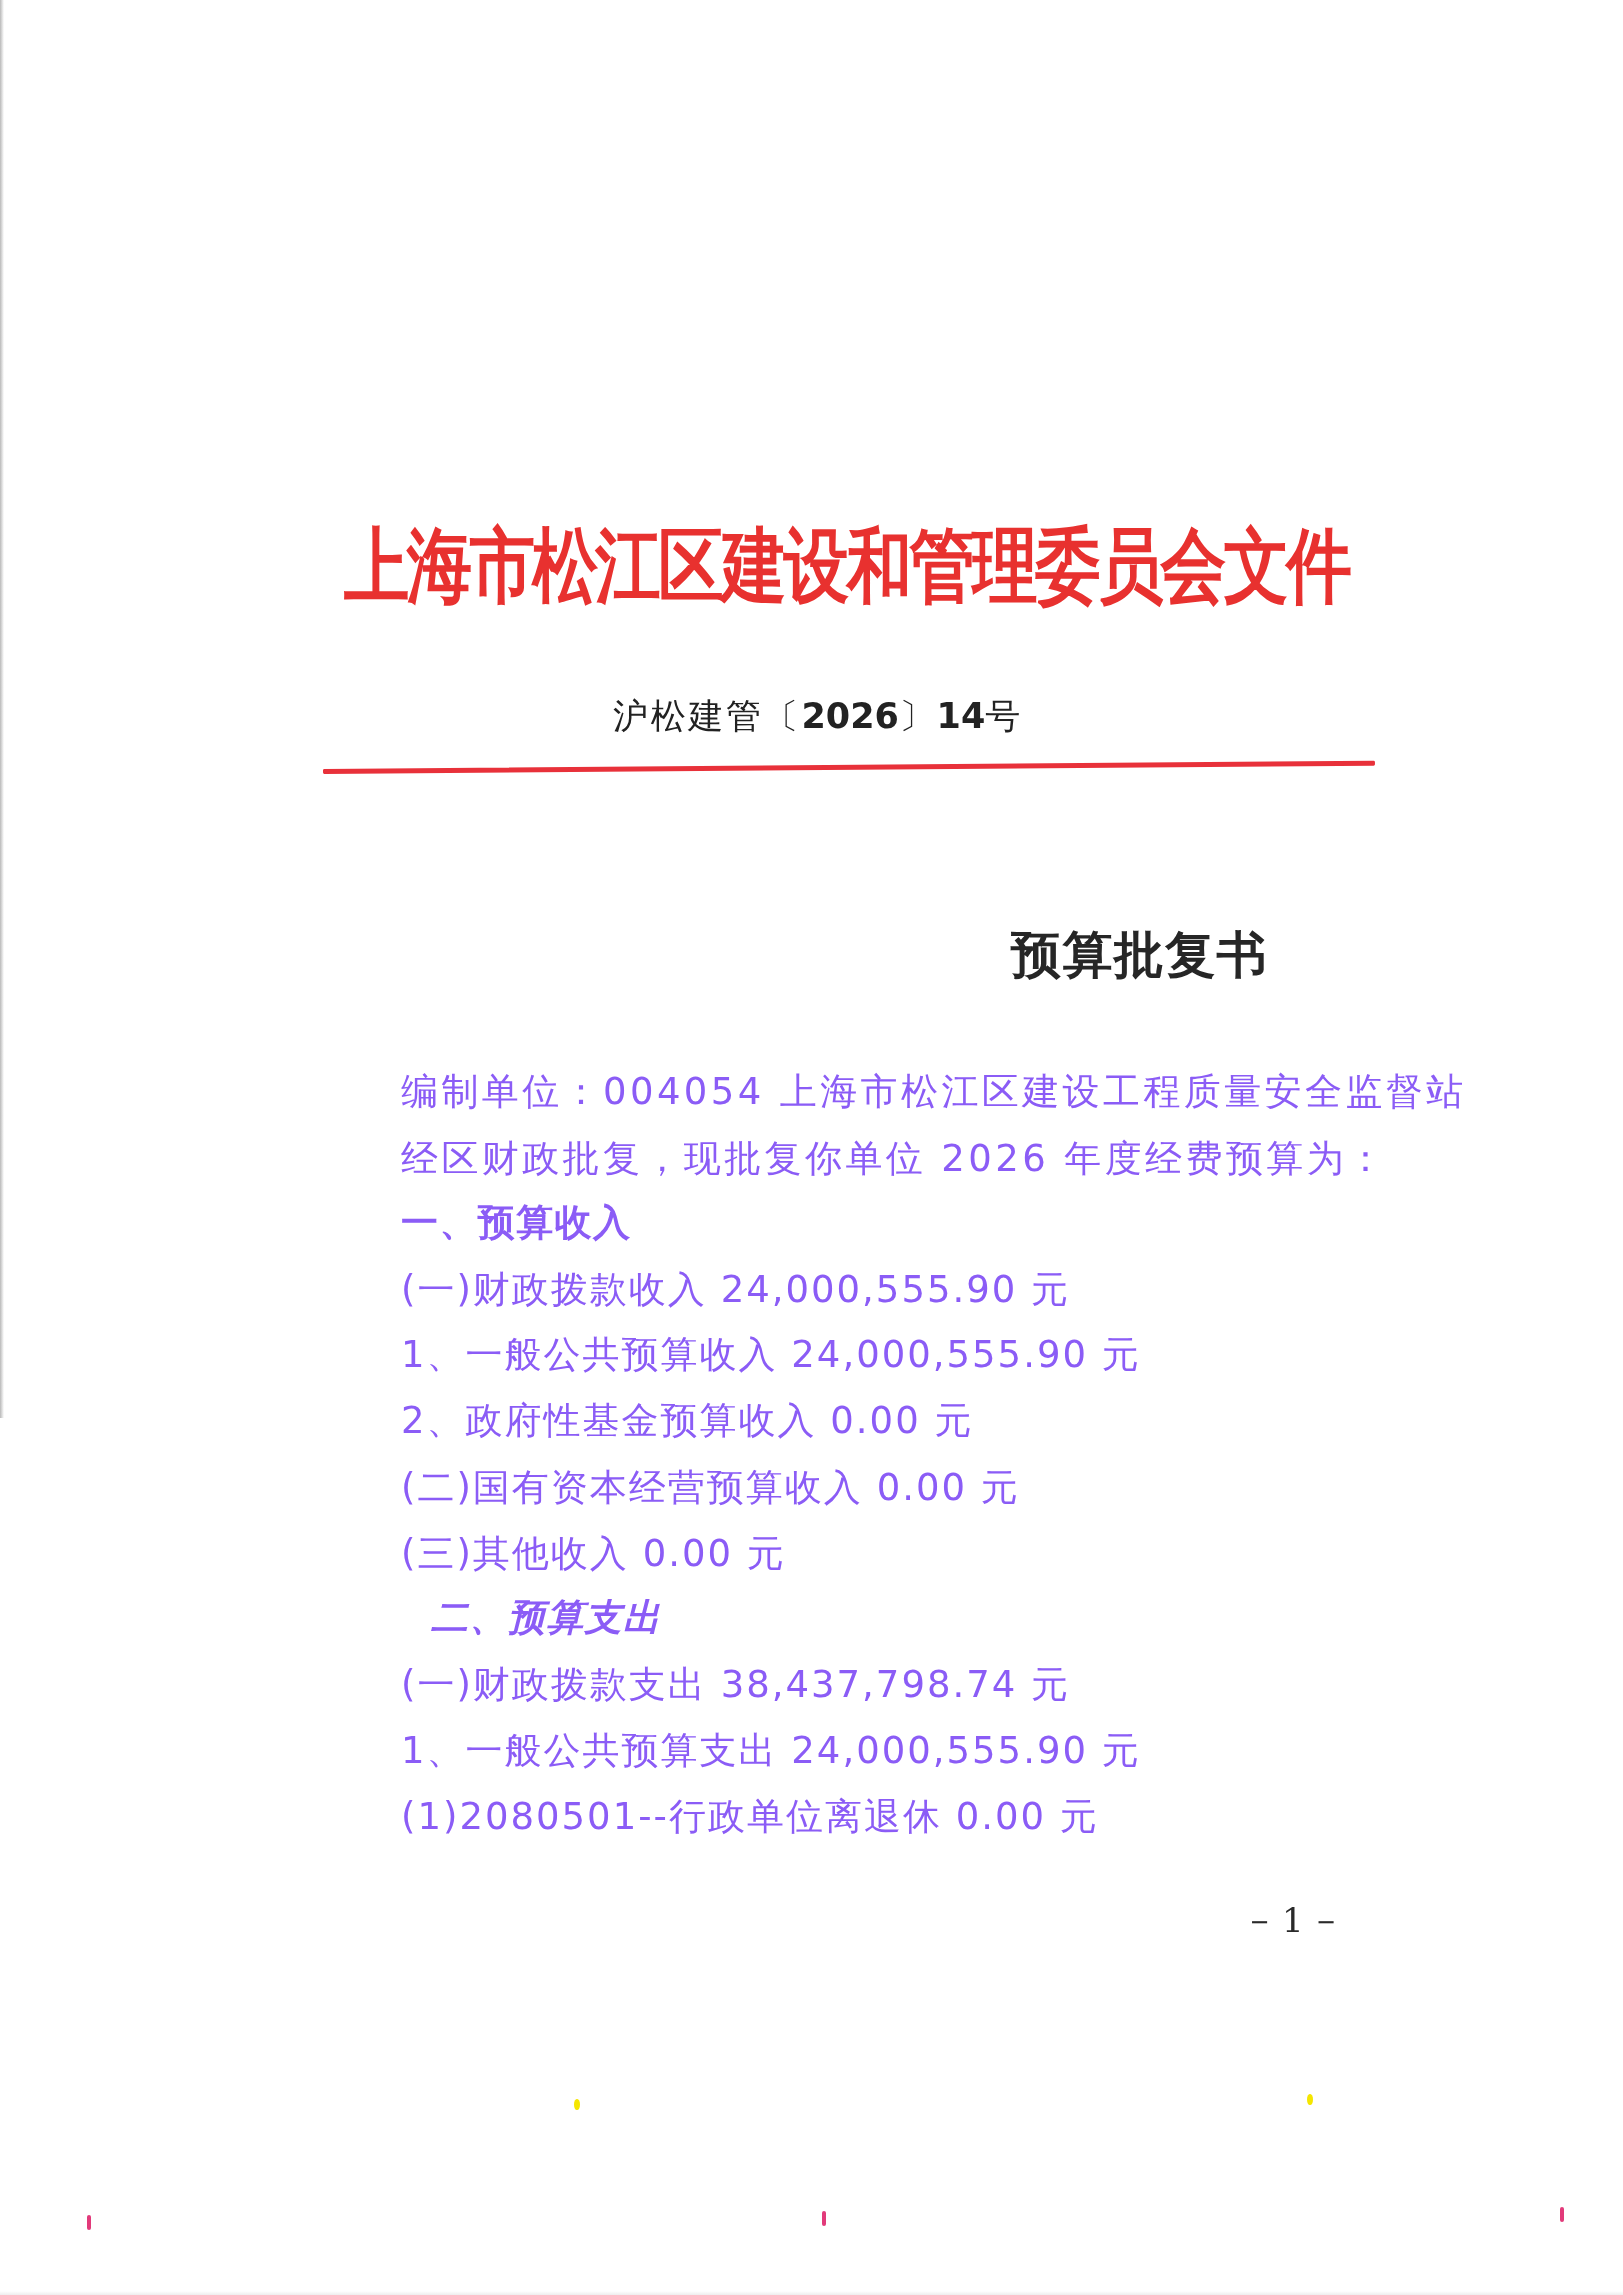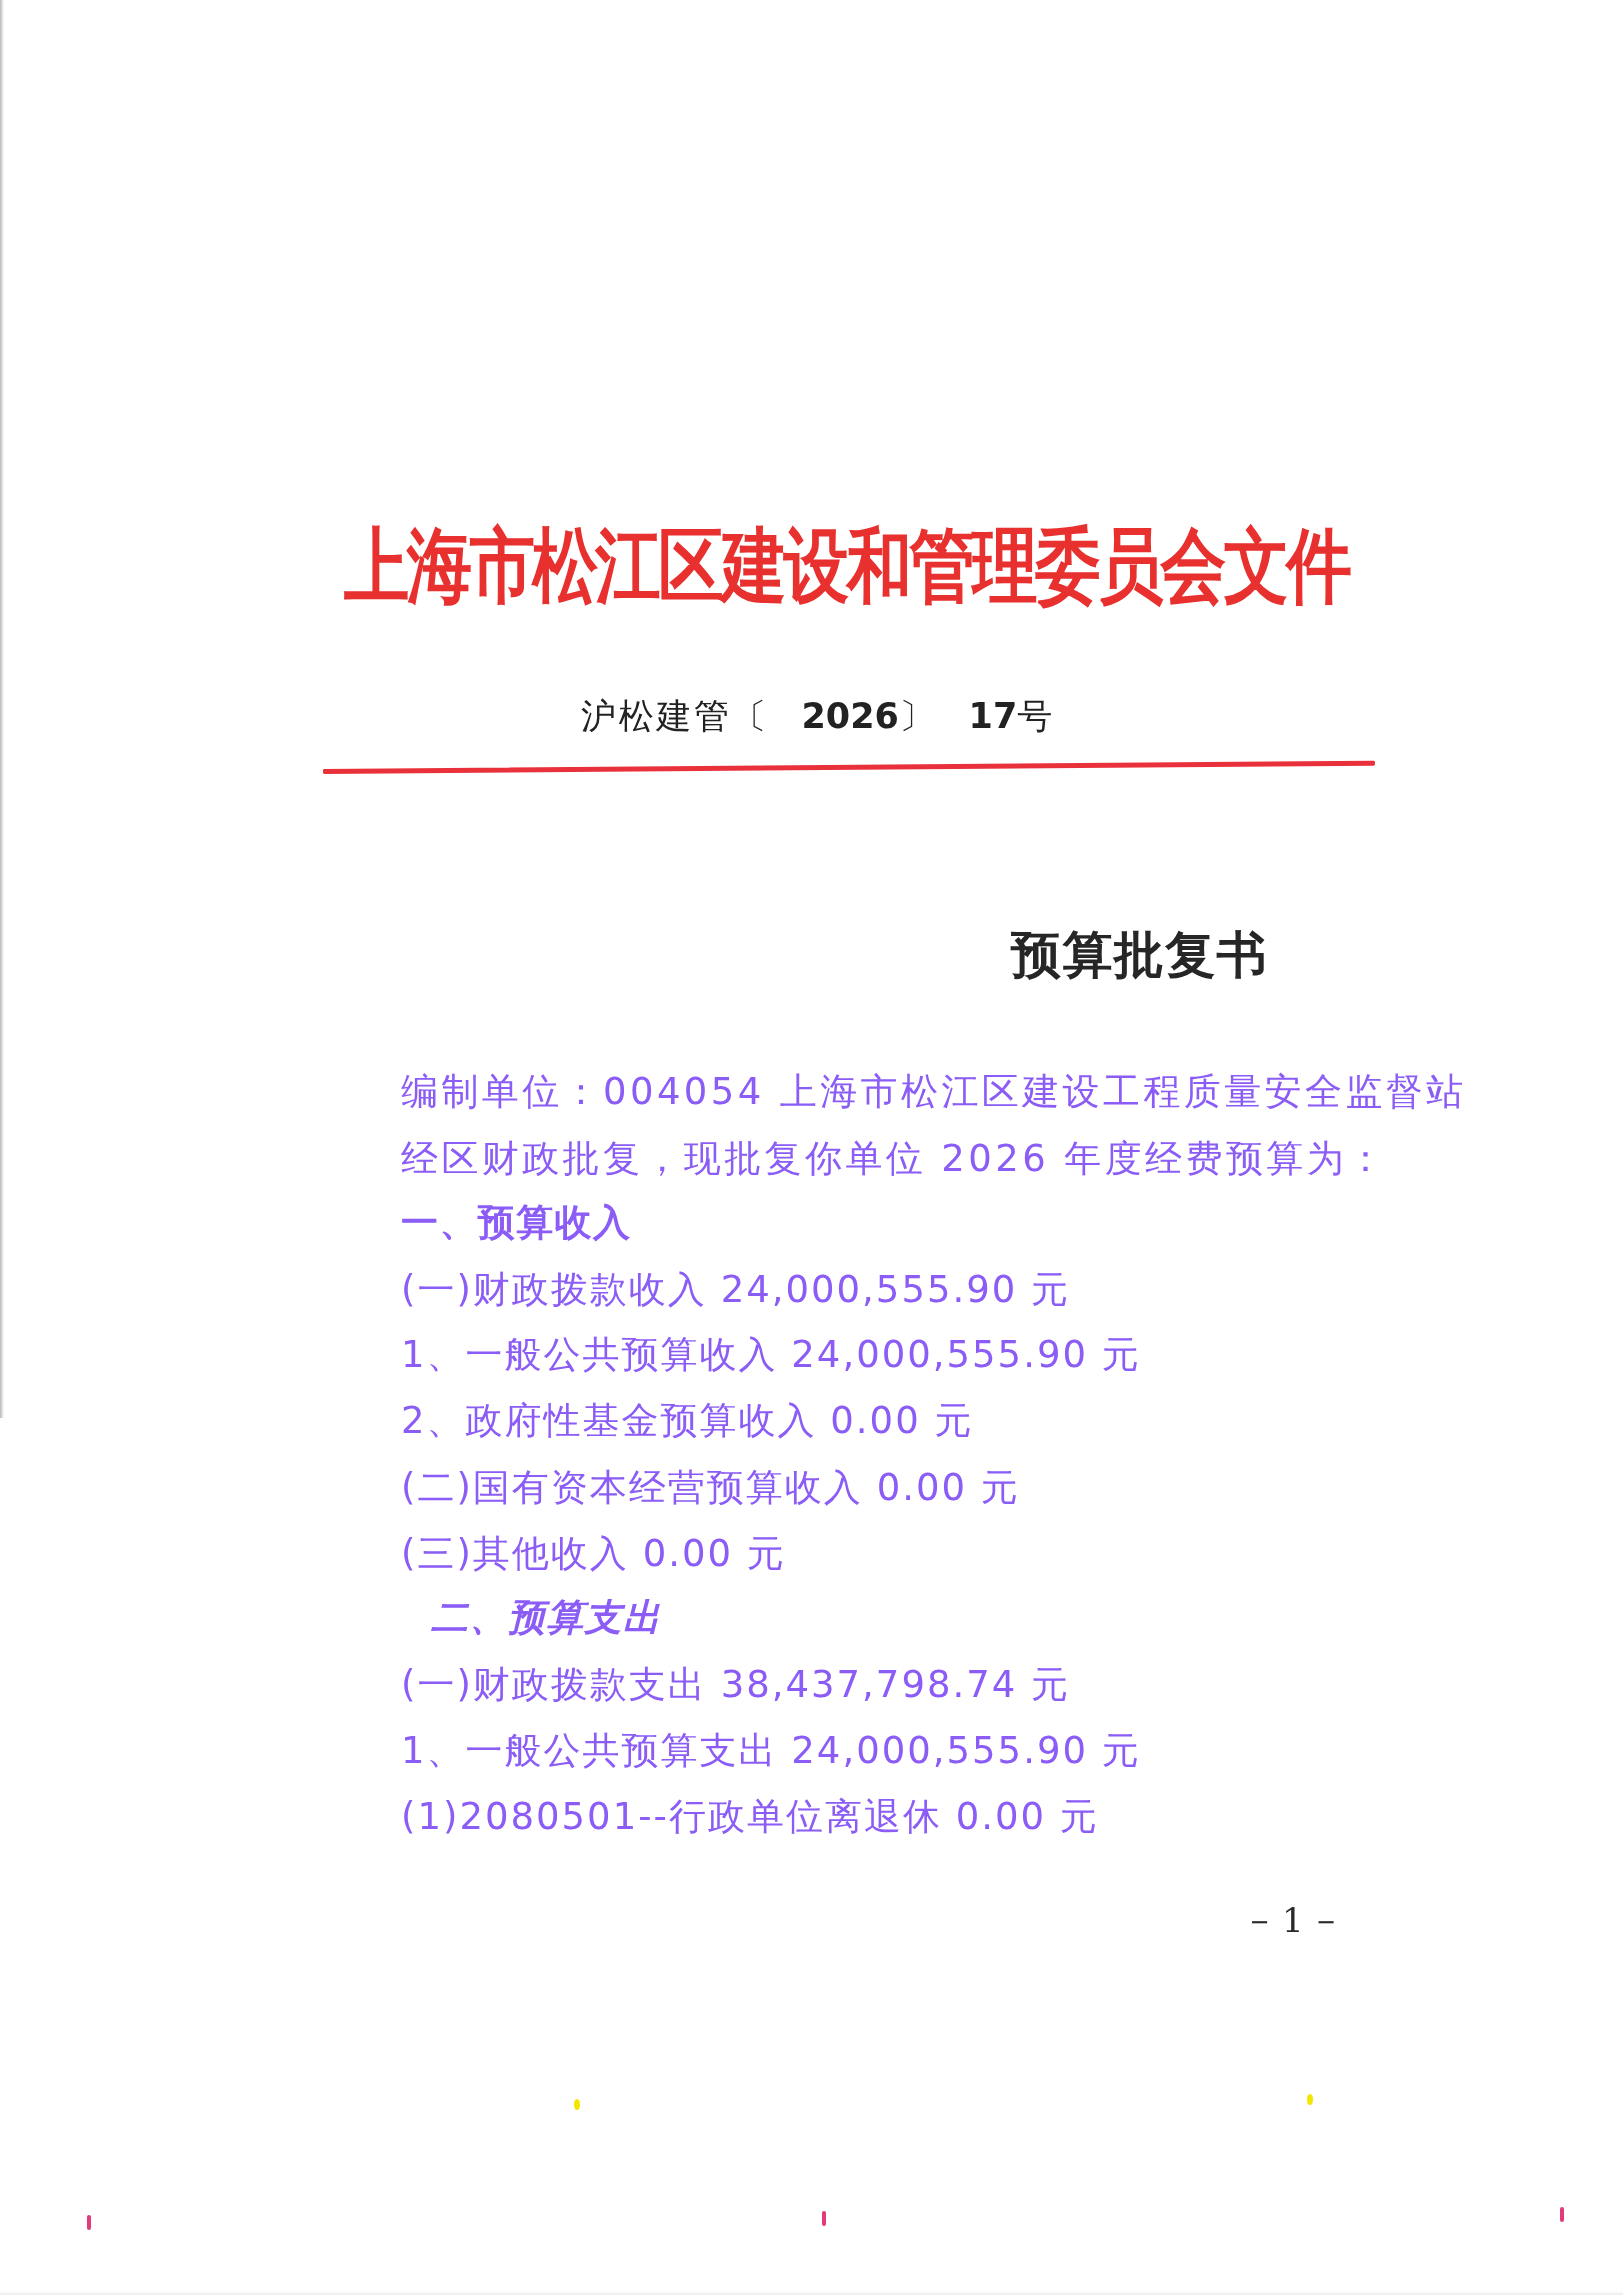--- a/index.html
+++ b/index.html
@@ -48,21 +48,20 @@
       font-family: "DejaVu Serif", serif;
       font-size: 35px;
       line-height: 55px;
       color: #222;
       letter-spacing: 2.7px;
     }
     .doc-number .num {
       font-family: "DejaVu Sans", sans-serif;
       font-weight: bold;
       letter-spacing: 0;
-      margin-left: 32px;
     }
     .red-rule {
       position: absolute;
       left: 323px;
       top: 769px;
       width: 1052px;
       height: 4.8px;
       background: #e8313a;
       transform: rotate(-0.45deg);
       transform-origin: left center;
@@ -131,21 +130,21 @@
       background: linear-gradient(to bottom, #ffffff, #ededed);
     }
   </style>
 </head>
 <body>
 
 <div class="scan-edge"></div>
 
 <div class="header-title">上海市松江区建设和管理委员会文件</div>
 
-<div class="doc-number"><span>沪松建管</span><span>〔</span><span class="num">2026</span><span>〕</span><span class="num">17</span><span>号</span></div>
+<div class="doc-number"><span>沪松建管</span><span>〔</span><span class="num">2026</span><span>〕</span><span class="num">14</span><span>号</span></div>
 
 <div class="red-rule"></div>
 
 <div class="doc-title">预算批复书</div>
 
 <div class="body-text">
   <div class="line" style="top:0px;">编制单位：004054 上海市松江区建设工程质量安全监督站</div>
   <div class="line" style="top:67px;">经区财政批复，现批复你单位 2026 年度经费预算为：</div>
   <div class="line heading" style="top:131px;">一、预算收入</div>
   <div class="line narrow" style="top:198px;">(一)财政拨款收入 24,000,555.90 元</div>

